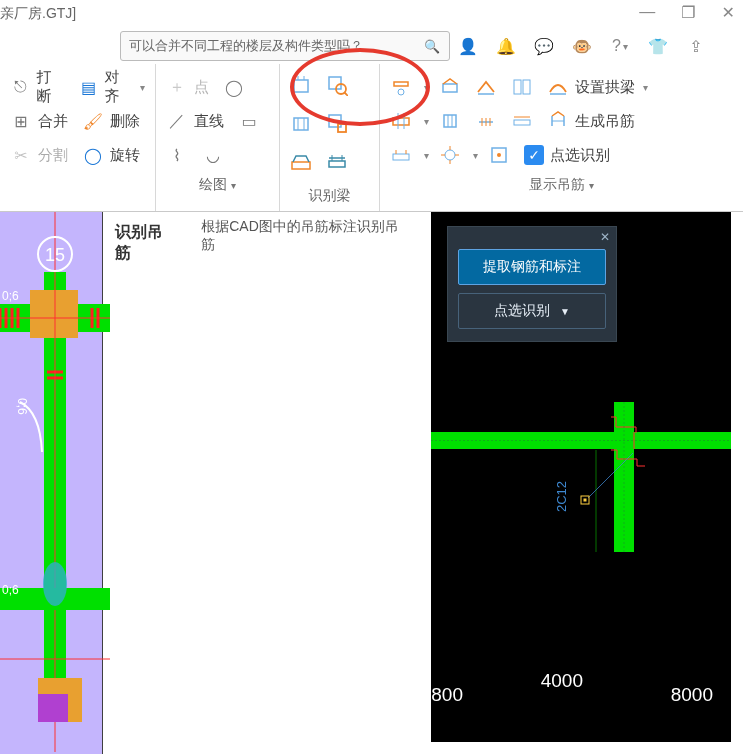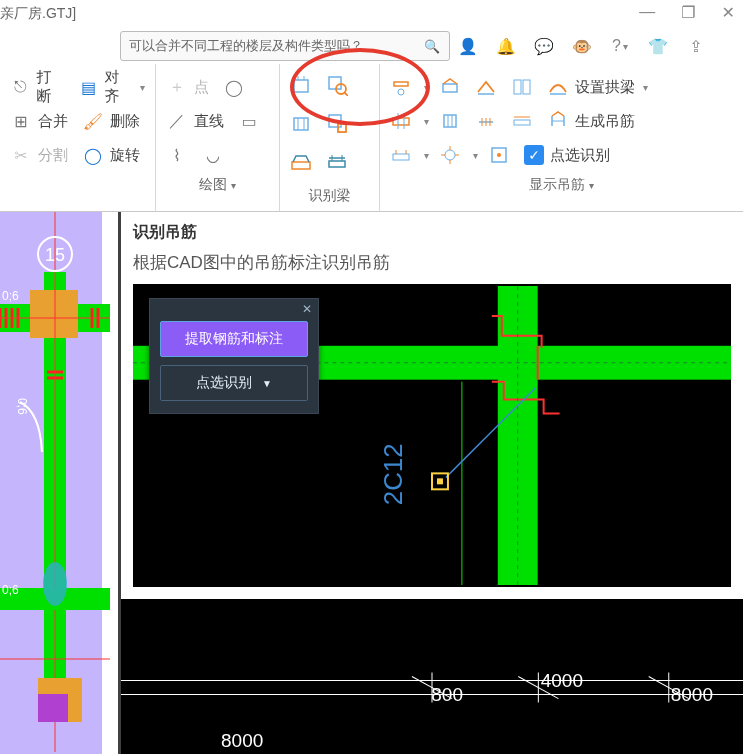--- a/index.html
+++ b/index.html
@@ -39,27 +39,27 @@
     .chkbox { width:20px; height:20px; background:#2b8bf0; border-radius:3px; display:flex; align-items:center; justify-content:center; color:#fff; font-size:14px; }
 
     
     .redoval { position:absolute; border:4px solid #e53a2e; border-radius:50%; width:140px; height:78px; left:290px; top:48px; pointer-events:none; z-index:50;}
 
     
     .main { position:relative; display:flex; height: calc(754px - 28px - 36px - 148px); }
     .leftcad { width:102px; background:#c4b5fd; position:relative; }
     .leftcad svg { position:absolute; left:0; top:0; width:110px; height:100%; }
 
-    .rightpanel { flex:1; background:#fff; border-left:3px solid #404040; display:flex; flex-direction:column;margin-left:16px; }
+    .rightpanel { flex:1; background:#fff; border-left:1px solid #404040; display:flex; flex-direction:row; }
     .panel-title { font-size:16px; font-weight:600; padding:10px 12px 2px 12px; color:#333; }
-    .panel-desc { font-size:17px; color:#555; padding:6px 12px 10px 12px; }
+    .panel-desc { font-size:14px; color:#555; padding:6px 12px 10px 12px; }
     .cadpreview { margin:0 12px 12px 12px; flex:0 0 300px; background:#000; position:relative; }
     .floatwin { position:absolute; left:16px; top:14px; width:170px; background:#2a3540; border:1px solid #3a4752; box-shadow:0 2px 6px rgba(0,0,0,.5); }
     .floatwin .close { position:absolute; right:6px; top:3px; color:#9fb5c8; font-size:12px; cursor:pointer;}
-    .floatbtn { margin:22px 10px 8px 10px; background:#8b5cf6; border:1px solid #5ea3e2; color:#fff; padding:8px 0; text-align:center; font-size:14px; cursor:pointer; border-radius:2px; }
+    .floatbtn { margin:22px 10px 8px 10px; background:#0369a1; border:1px solid #5ea3e2; color:#fff; padding:8px 0; text-align:center; font-size:14px; cursor:pointer; border-radius:2px; }
     .floatbtn2 { margin:0 10px 12px 10px; border:1px solid #47627a; color:#e6eef6; padding:8px 0; text-align:center; font-size:14px; cursor:pointer; border-radius:2px; display:flex; justify-content:center; align-items:center; gap:10px;}
     .floatbtn2 .tri { font-size:10px; }
 
     .bottomcad { background:#000000; flex:1; position:relative; }
     .bottomcad .num { position:absolute; color:#fff; font-size:19px; }
   </style>
 </head>
 <body>
 
 <div class="titlebar">

